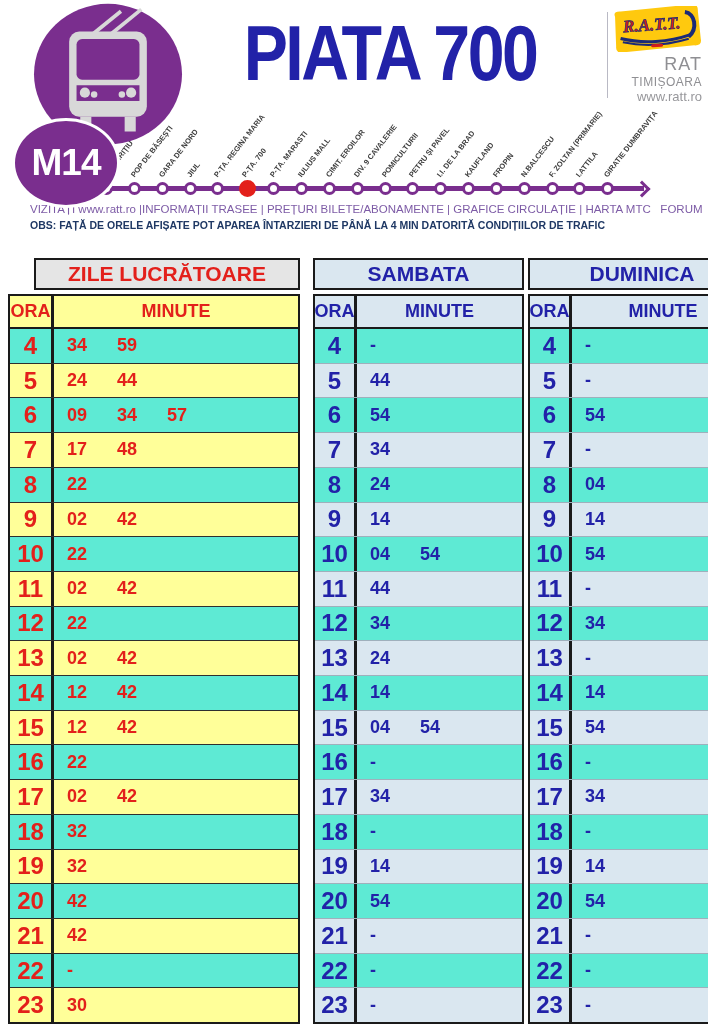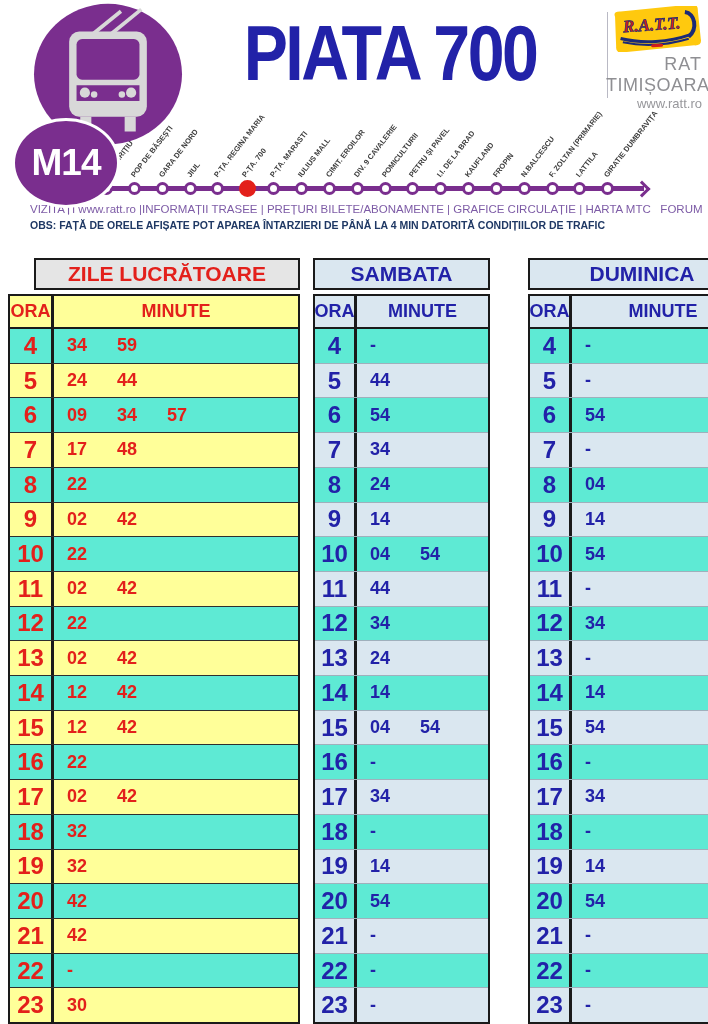--- a/index.html
+++ b/index.html
@@ -12,21 +12,21 @@
              background:#7A2E8E;border:3px solid #fff;border-radius:50%;
              display:flex;align-items:center;justify-content:center;z-index:6;
              box-sizing:border-box;}
   .m14-badge span{color:#fff;font-size:37px;font-weight:bold;letter-spacing:-1px;}
   .page-title{position:absolute;left:185px;top:8px;width:410px;text-align:center;
               font-size:78px;font-weight:bold;color:#2222A8;letter-spacing:-3px;
               transform:scaleX(.85);transform-origin:center;white-space:nowrap;z-index:2;}
   .brand-divider{position:absolute;left:607px;top:12px;width:1px;height:86px;background:#b9b9c4;}
   .brand{position:absolute;right:6px;top:6px;width:96px;text-align:right;z-index:2;}
   .brand .l1{font-size:18px;color:#8f8f93;letter-spacing:1px;margin-top:2px;}
-  .brand .l2{font-size:18px;color:#8f8f93;letter-spacing:.5px;}
+  .brand .l2{font-size:12px;color:#8f8f93;letter-spacing:.5px;}
   .brand .l3{font-size:13px;color:#97979b;}
 
   
   .route-line{position:absolute;left:98px;top:186px;width:546px;height:4.5px;background:#7A2E8E;z-index:2;}
   .route-arrow{position:absolute;left:636px;top:183px;width:9px;height:9px;
                border-top:3.5px solid #7A2E8E;border-right:3.5px solid #7A2E8E;
                transform:rotate(45deg);z-index:2;}
   .dot{position:absolute;top:181.5px;width:7px;height:7px;border:3.5px solid #7A2E8E;
        background:#fff;border-radius:50%;z-index:4;}
   .dot.current{width:11px;height:11px;border-color:#E3201B;background:#E3201B;top:179.5px;}
@@ -305,21 +305,21 @@
         <div class="tt-row alt">
           <div class="hour">23</div>
           <div class="mins">
             <span class="min">30</span>
           </div>
         </div>
       </div>
   </div>
 </div>
 
-<div class="tt t-blue" style="left:313px;width:177px;">
+<div class="tt t-blue" style="left:313px;width:211px;">
   <div class="tt-title">SAMBATA</div>
   <div class="tt-main">
     <div class="tt-head">
       <div class="hh hh-hour">ORA</div>
       <div class="hh" style="flex:1">MINUTE</div>
     </div>
     <div class="tt-rows">
         <div class="tt-row">
           <div class="hour">4</div>
           <div class="mins">

